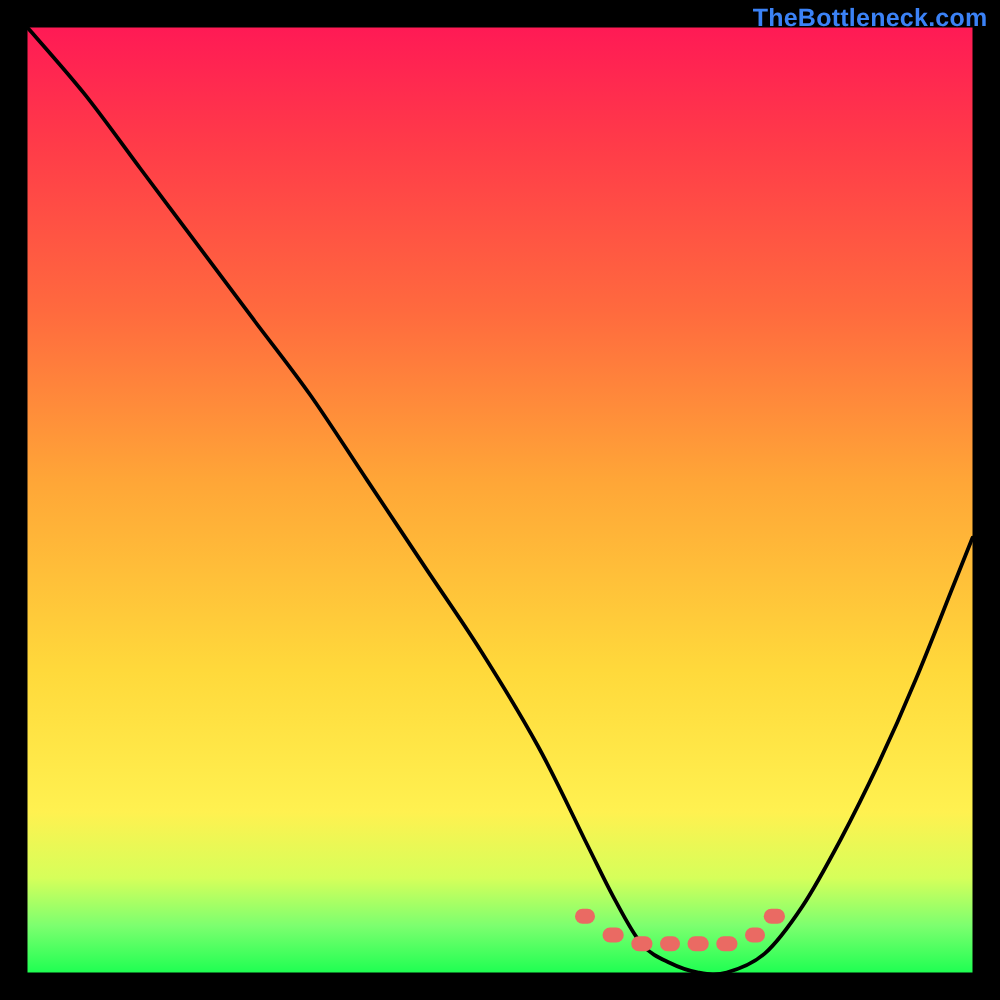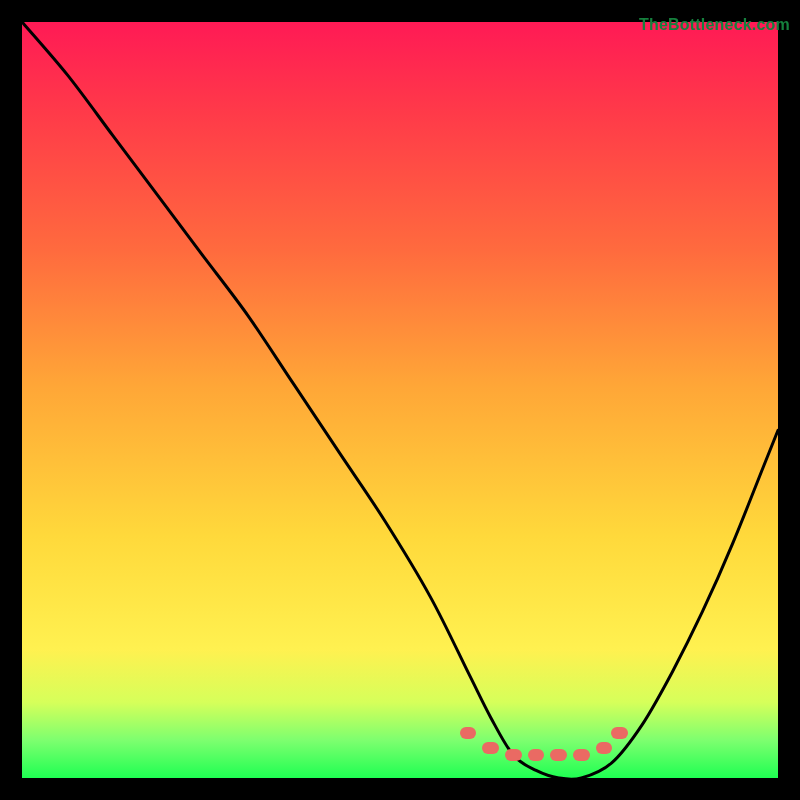--- a/index.html
+++ b/index.html
@@ -33,26 +33,25 @@
       #fff150 83%,
       #d6ff5a 90%,
       #7dff6f 95%,
       #1fff52 100%
     );
   }
   .watermark {
     position: absolute;
     top: 4px;
     right: 10px;
-    color: #15803d;
-    font-size: 16px;
+    color: #3b82f6;
+    font-size: 20px;
     font-weight: 600;
     letter-spacing: 0.2px;
     user-select: none;
-    margin-top: 12px;
   }
   svg.curve {
     position: absolute;
     left: 0;
     top: 0;
     width: 756px;
     height: 756px;
     overflow: visible;
   }
   .markers {

